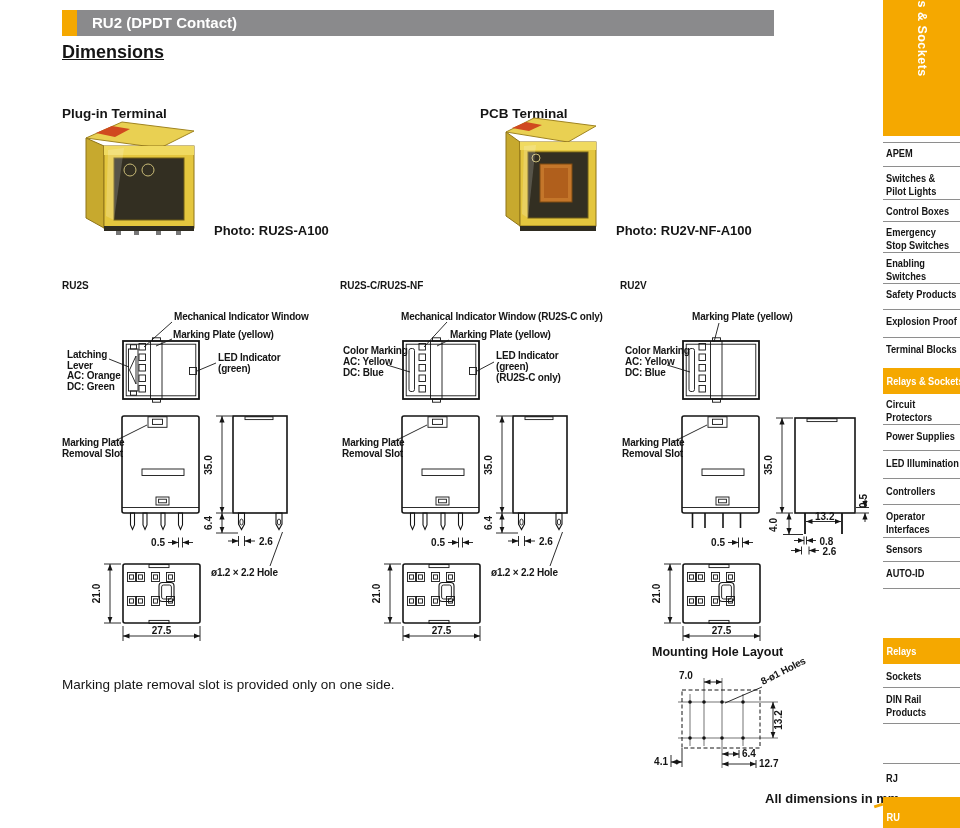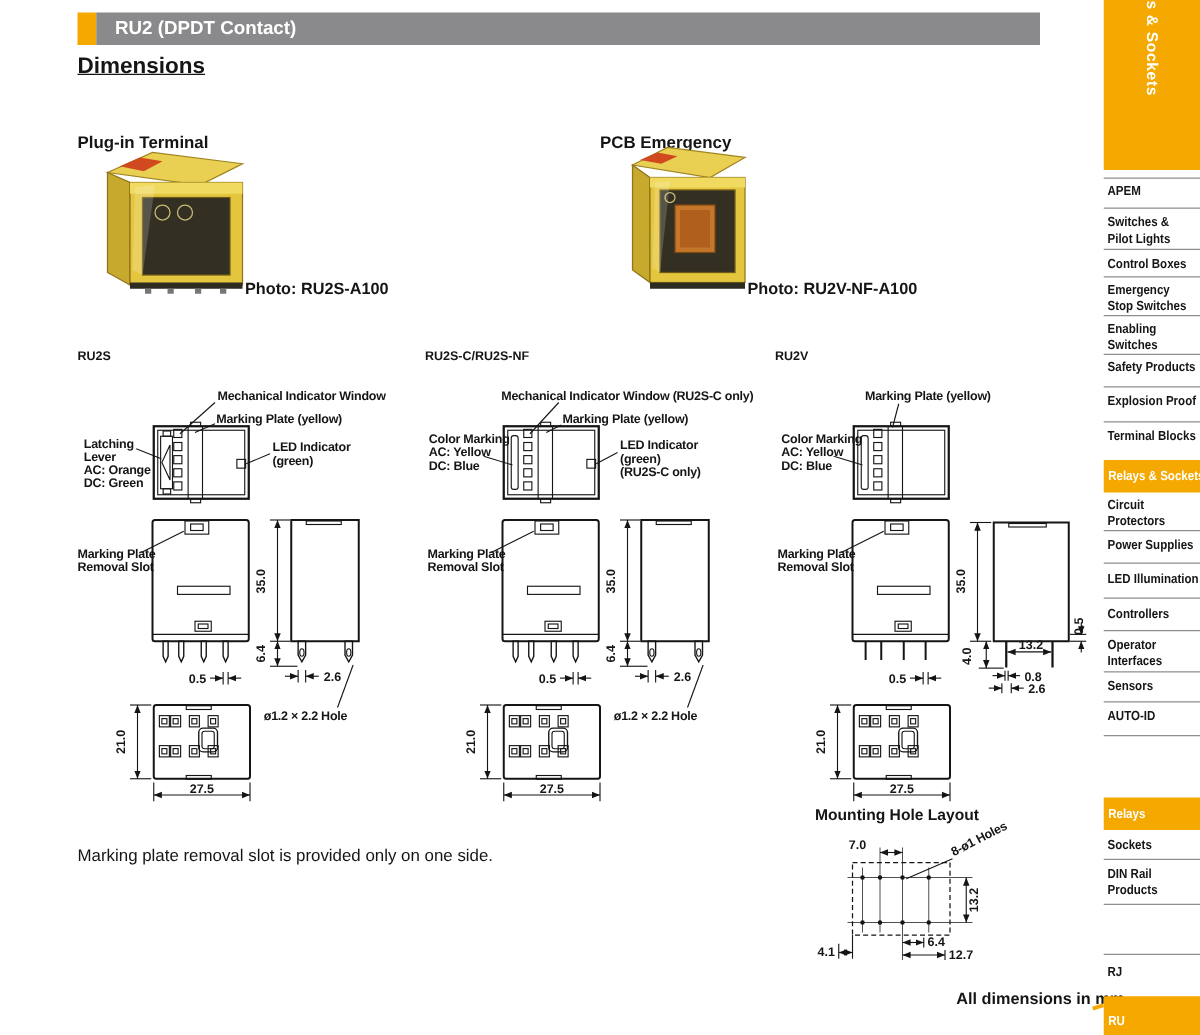--- a/index.html
+++ b/index.html
@@ -1,25 +1,25 @@
 <!DOCTYPE html>
 <html><head>
 <meta charset="utf-8">
 <style>
   html,body{margin:0;padding:0;background:#fff;}
   #page{position:relative;width:960px;height:828px;overflow:hidden;background:#fff;
         font-family:"Liberation Sans",sans-serif;color:#151515;}
   .abs{position:absolute;}
   
   #hdr-sq{left:62px;top:10px;width:15px;height:26px;background:#F5A800;}
-  #hdr-bar{left:77px;top:10px;width:755px;height:26px;background:#8A8A8C;color:#fff;
+  #hdr-bar{left:77px;top:10px;width:697px;height:26px;background:#8A8A8C;color:#fff;
            font-size:15px;font-weight:700;line-height:26px;padding-left:15px;box-sizing:border-box;}
   #sec-title{left:62px;top:42px;font-size:18px;font-weight:700;text-decoration:underline;}
   .subttl{top:70px;font-size:13.5px;font-weight:700;margin-top:36px;}
-  .photocap{top:223px;font-size:13px;font-weight:700;}
+  .photocap{top:223px;font-size:13px;font-weight:700;margin-left:18px;}
   .colttl{top:280px;font-size:10px;font-weight:700;}
   .note{left:62px;font-size:13.5px;line-height:19px;}
   #alldims{left:765px;top:791px;font-size:13px;font-weight:700;}
   #mnt-title{left:652px;top:645px;font-size:12.5px;font-weight:700;}
   
   svg{overflow:visible;}
   .dcol{position:absolute;top:295px;}
   svg text{font-family:"Liberation Sans",sans-serif;fill:#151515;}
   text.lb{font-size:10px;font-weight:700;letter-spacing:-0.2px;}
   text.dm{font-size:10px;font-weight:700;}
@@ -183,21 +183,21 @@
         <line x1="176" y1="255.5" x2="186.5" y2="255.5" marker-end="url(#mA)"></line>
         <line x1="204" y1="255.5" x2="194" y2="255.5" marker-end="url(#mA)"></line>
       </g>
     </defs>
   </svg>
 
   <div class="abs" id="hdr-sq"></div>
   <div class="abs" id="hdr-bar">RU2 (DPDT Contact)</div>
   <div class="abs" id="sec-title">Dimensions</div>
   <div class="abs subttl" style="left:62px">Plug-in Terminal</div>
-  <div class="abs subttl" style="left:480px">PCB Emergency</div>
+  <div class="abs subttl" style="left:480px">PCB Terminal</div>
 
   <svg class="abs" style="left:72px;top:98px" width="126" height="138">
     <polygon points="14,40 50,24 122,33 88,50" fill="#E9D052" stroke="#A08420"></polygon>
     <polygon points="14,40 32,48 32,130 14,120" fill="#C7A92E" stroke="#8F7418"></polygon>
     <rect x="32" y="48" width="90" height="82" fill="#E4C63E" stroke="#8F7418"></rect>
     <rect x="32" y="48" width="90" height="9" fill="#F0DA60"></rect>
     <rect x="42" y="60" width="70" height="62" fill="#332F22" stroke="#6E5C16"></rect>
     <circle cx="58" cy="72" r="6" fill="none" stroke="#C9BB77"></circle>
     <circle cx="76" cy="72" r="6" fill="none" stroke="#C9BB77"></circle>
     <polygon points="24,35 40,28 58,31 43,39" fill="#D0491F"></polygon>

